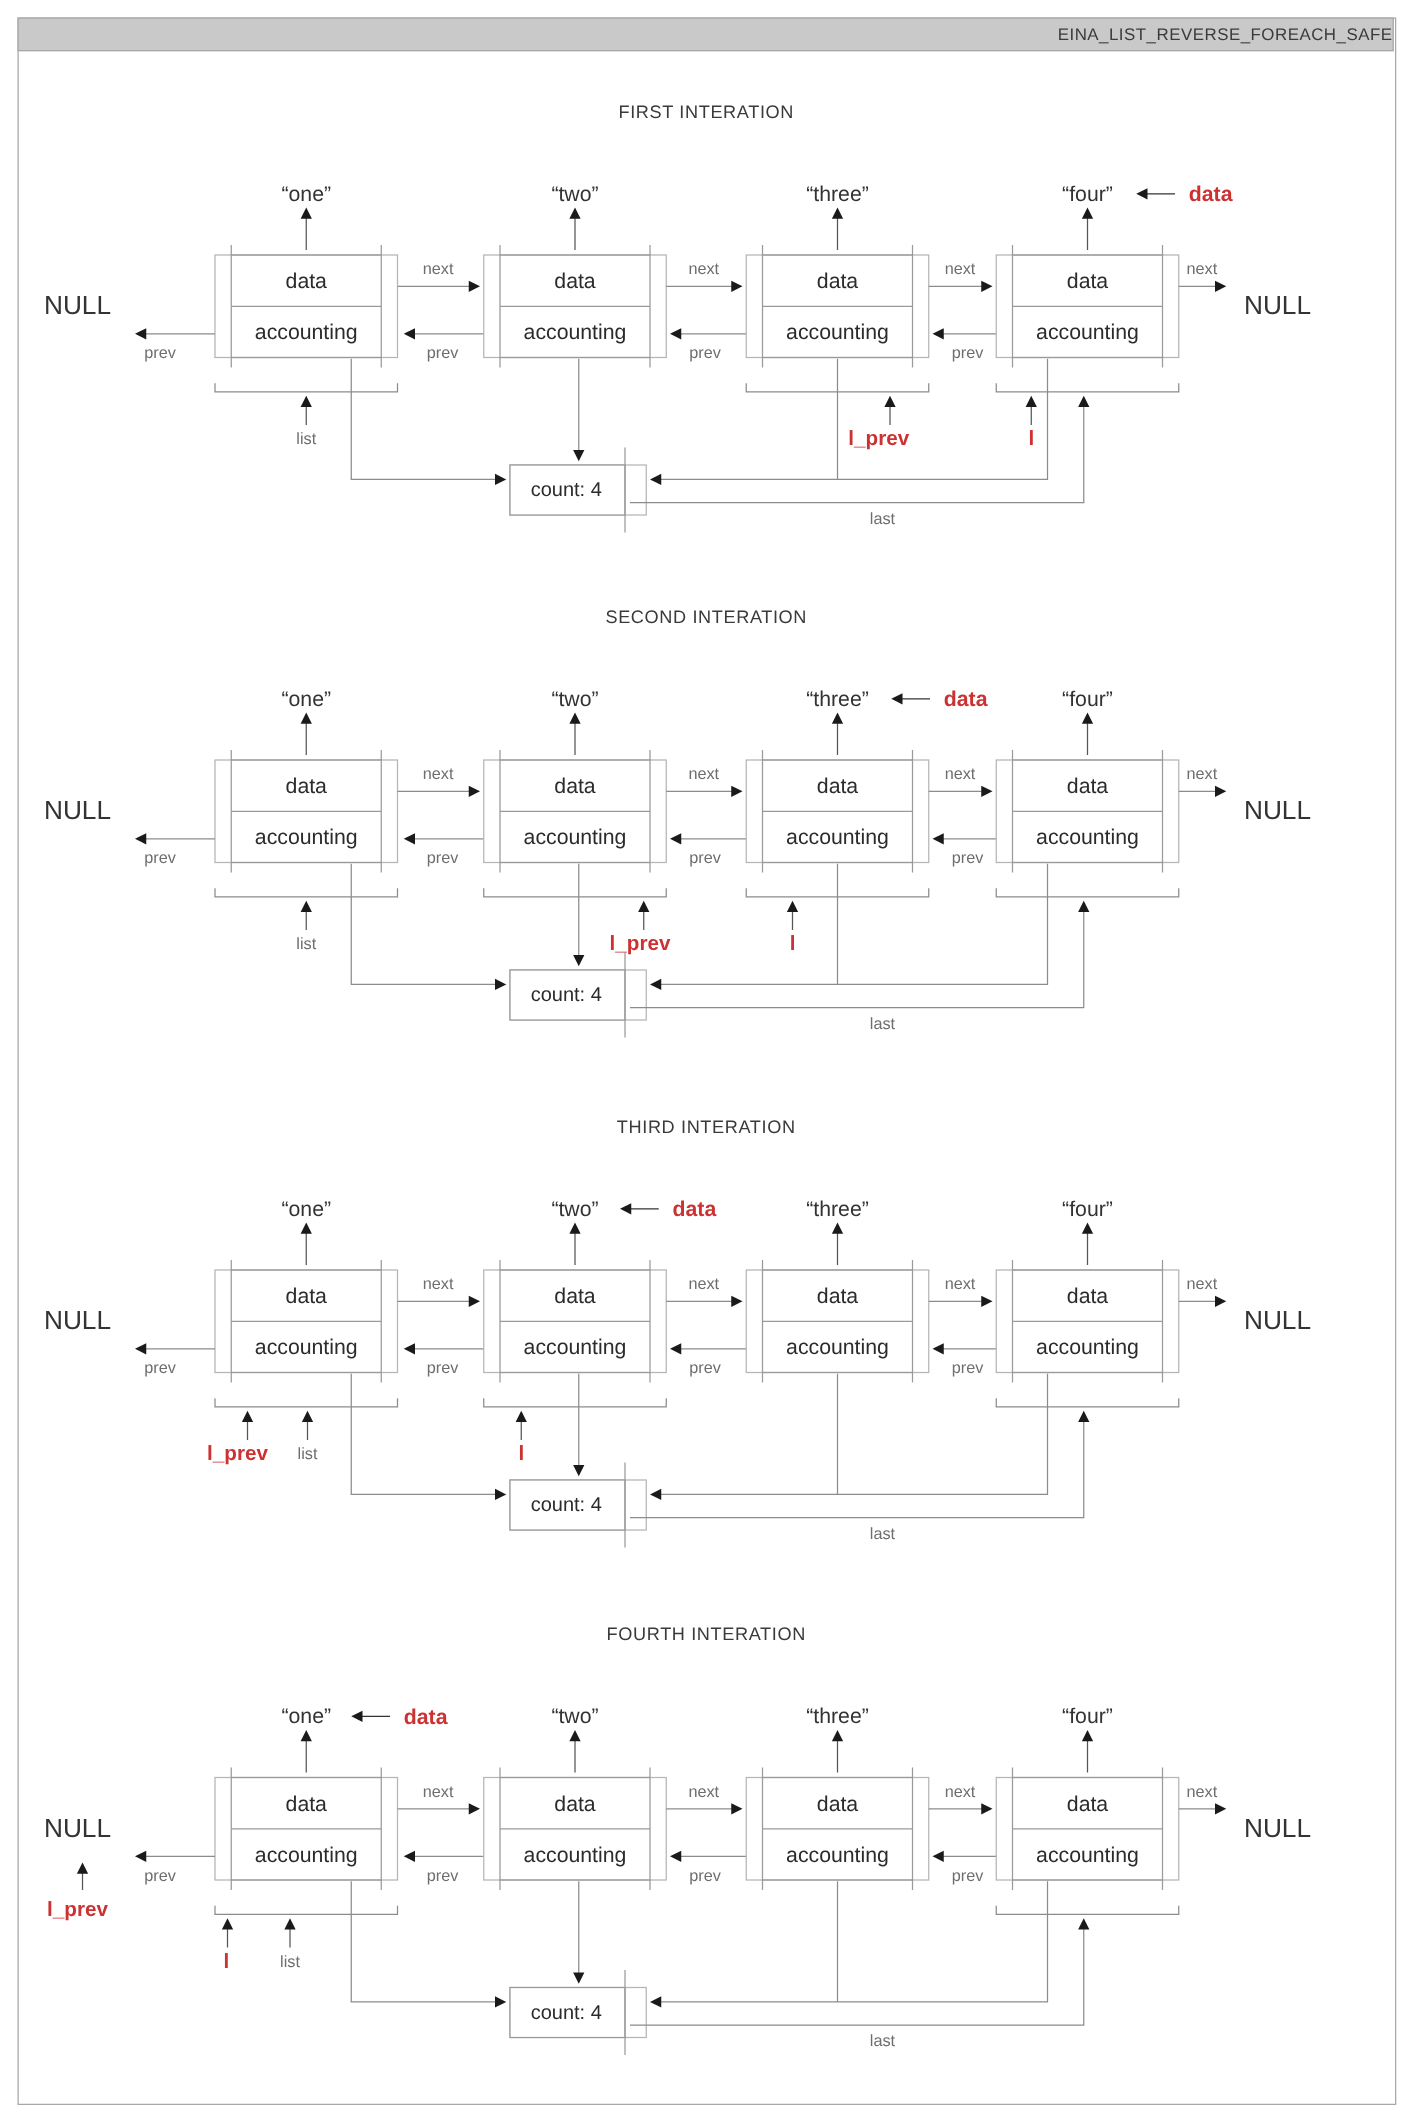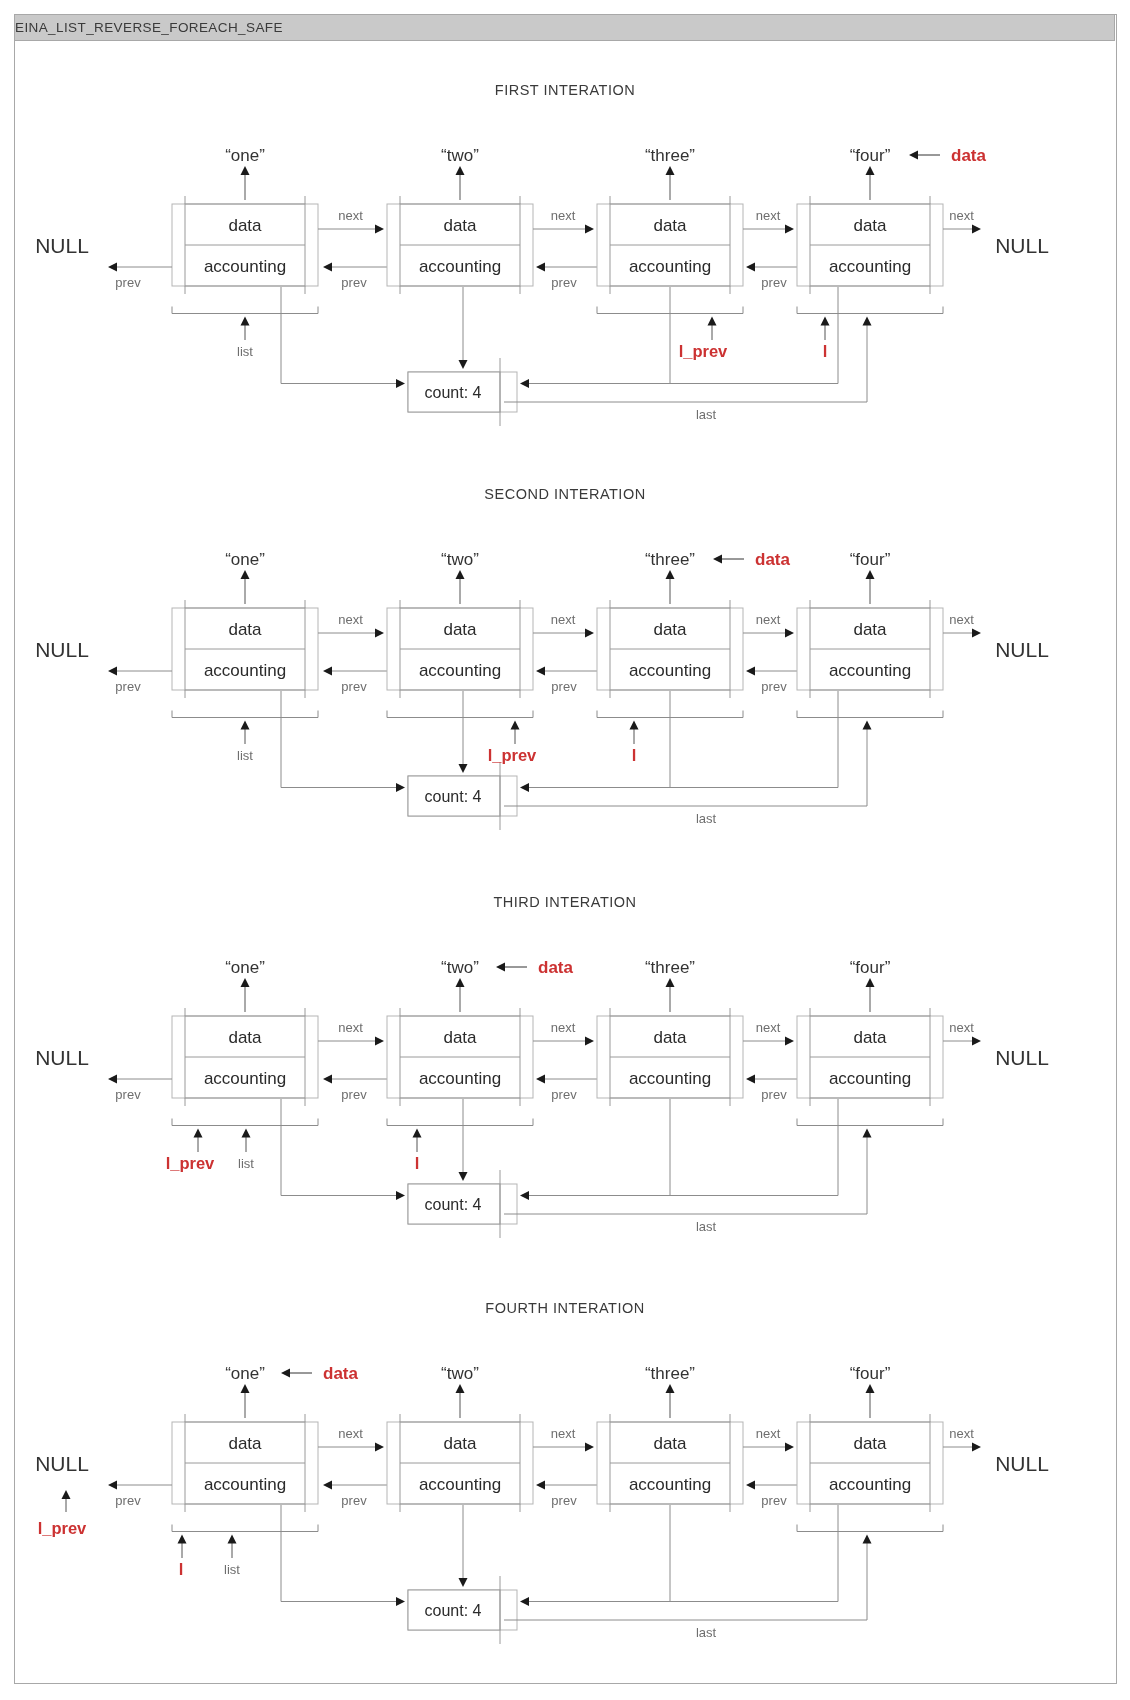--- a/index.html
+++ b/index.html
@@ -1,18 +1,18 @@
 <!DOCTYPE html>
 <html><head>
 <meta charset="utf-8">
 <style>
   html,body{margin:0;padding:0;background:#fff;}
   body{width:1130px;height:1700px;position:relative;font-family:"Liberation Sans",sans-serif;}
   .page-border{position:absolute;left:14px;top:14px;width:1101px;height:1668px;border:1px solid #a8a8a8;background:#fff;}
-  .title-bar{position:absolute;left:14px;top:14px;width:1101px;height:27px;background:#c9c9c9;border:1px solid #a8a8a8;box-sizing:border-box;text-align:left;line-height:26px;font-size:13.5px;letter-spacing:.4px;color:#3a3a3a;}
+  .title-bar{position:absolute;left:14px;top:14px;width:1101px;height:27px;background:#c9c9c9;border:1px solid #a8a8a8;box-sizing:border-box;text-align:right;line-height:26px;font-size:13.5px;letter-spacing:.4px;color:#3a3a3a;}
   svg#diagram{position:absolute;left:0;top:0;}
   text{font-family:"Liberation Sans",sans-serif;}
 </style>
 </head>
 <body>
 
 <div class="page-border"></div>
 <div class="title-bar">
   <span>EINA_LIST_REVERSE_FOREACH_SAFE</span>
 </div>

